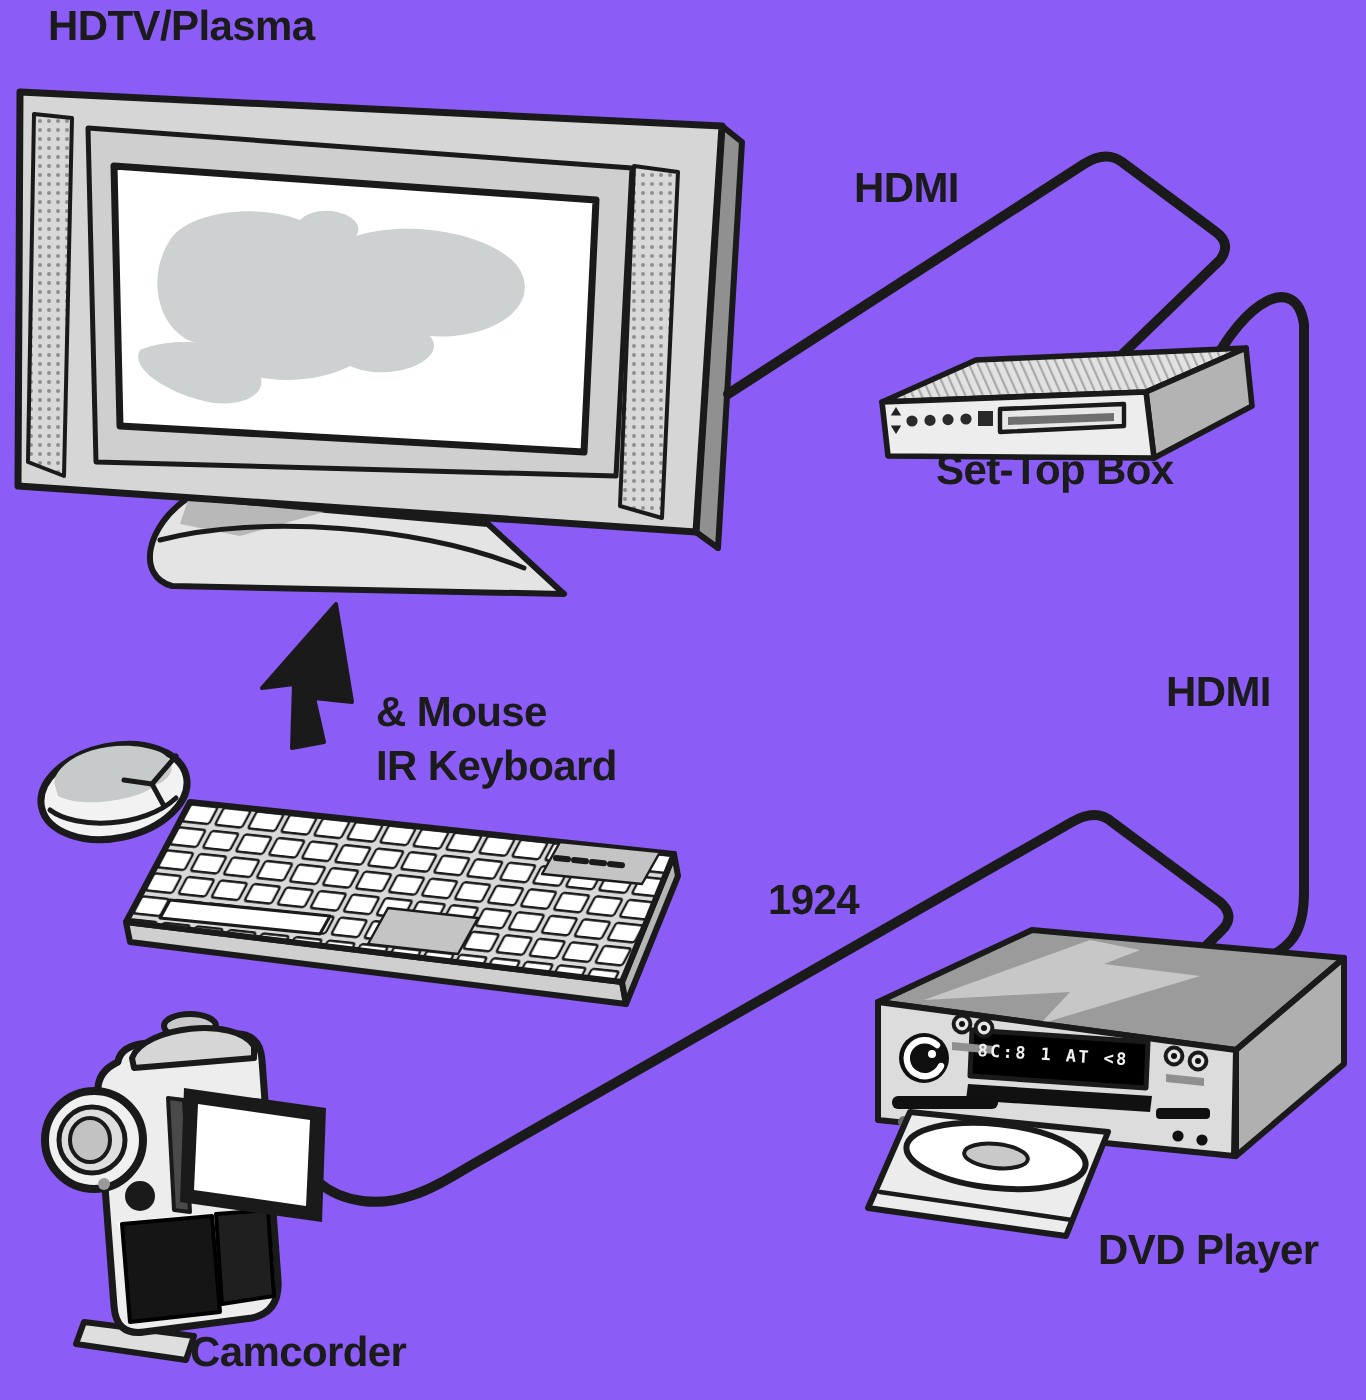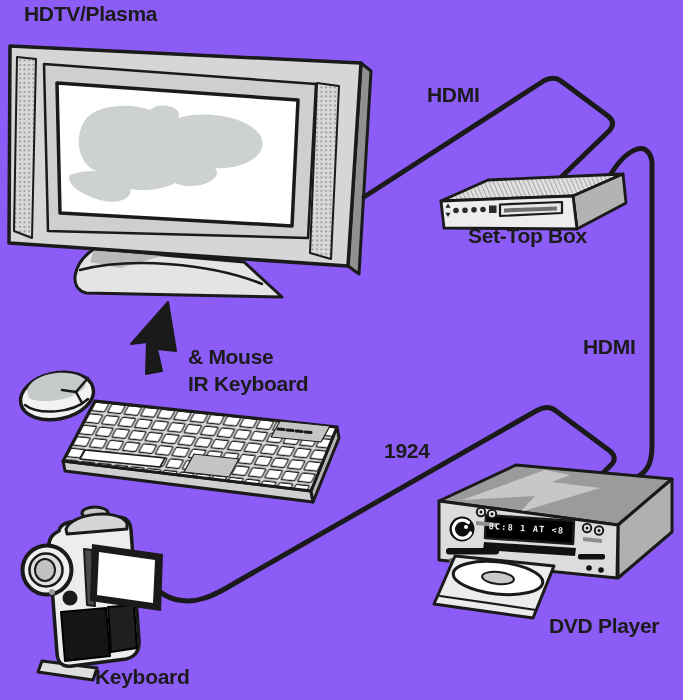--- a/index.html
+++ b/index.html
@@ -195,16 +195,16 @@
 
   <div class="label two-line" style="left:188px;top:343px;">
     <div>&amp; Mouse</div>
     <div>IR Keyboard</div>
   </div>
 
   <div class="label" style="left:384px;top:439px;">1924</div>
 
   <div class="label" style="left:549px;top:594px;margin-top:20px;">DVD Player</div>
 
-  <div class="label" style="left:95px;top:665px;">Keyboard</div>
+  <div class="label" style="left:95px;top:665px;">Camcorder</div>
 
   <div id="dvd-readout">8C:8  1 AT &lt;8</div>
 </div>
 
 </body></html>

